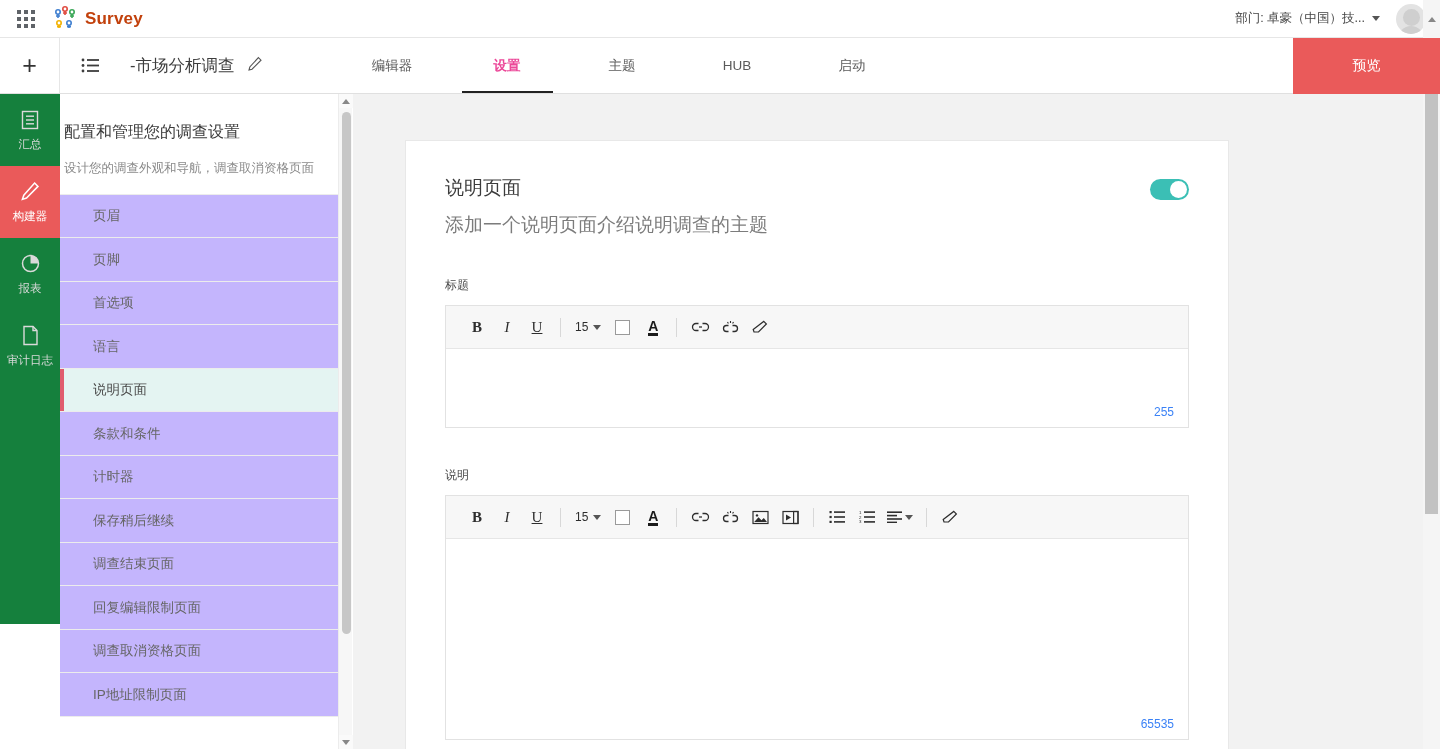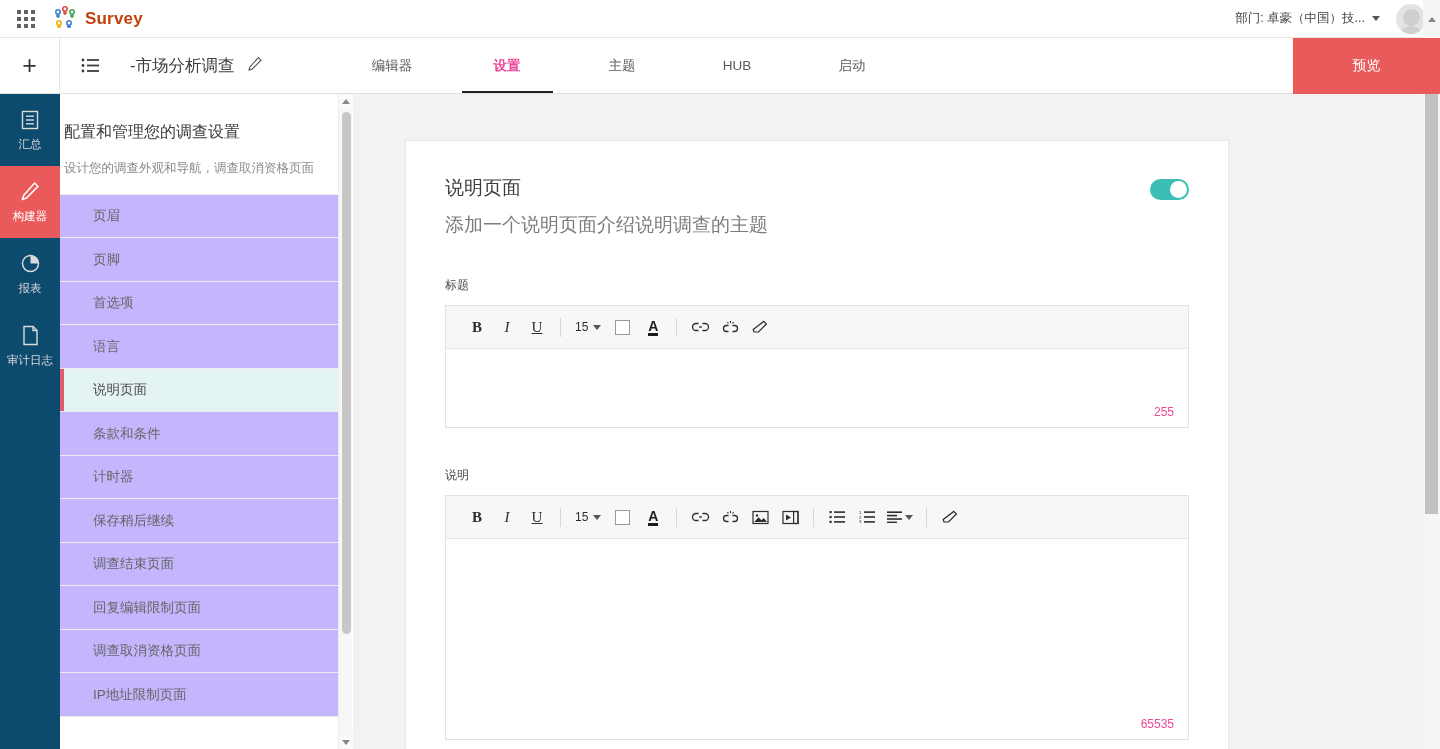--- a/index.html
+++ b/index.html
@@ -62,22 +62,22 @@
     content: ""; position: absolute; left: 12px; right: 12px; bottom: 0; height: 2.5px; background: #222;
   }
   .preview-btn {
     position: absolute; right: 0; top: 0; width: 147px; height: 56px;
     background: #ea5a5a; color: #fff; font-size: 14px;
     display: flex; align-items: center; justify-content: center; cursor: pointer;
   }
 
   
   .rail {
-    position: absolute; top: 94px; left: 0; width: 60px; height: 655px;
-    background: #0c4a6e;
+    position: absolute; top: 94px; left: 0; width: 60px; height: 530px;
+    background: #15803d;
   }
   .rail-item {
     height: 72px; display: flex; flex-direction: column; align-items: center; justify-content: center;
     gap: 6px; color: #dadada; font-size: 11.5px; cursor: pointer;
   }
   .rail-item.active { background: #ea5a5a; color: #ffffff; }
   .rail-icon { display: flex; align-items: center; justify-content: center; height: 22px; }
 
   
   .sidebar {
@@ -155,21 +155,21 @@
     display: flex; align-items: center; gap: 5px; font-size: 12px; color: #2d2d2d;
     cursor: pointer; padding: 0 6px; height: 30px;
   }
   .tb-swatch { width: 15px; height: 15px; background: #fff; border: 1px solid #9a9a9a; cursor: pointer; margin: 0 8px; }
   .tb-A {
     font-size: 14px; font-weight: bold; color: #1b1b1b; border-bottom: 3px solid #1b1b1b;
     line-height: 14px; cursor: pointer;
   }
   .edit-area { position: relative; background: #fff; }
   .counter {
-    position: absolute; right: 14px; bottom: 8px; font-size: 12px; color: #ec4899;
+    position: absolute; right: 14px; bottom: 8px; font-size: 12px; color: #3b82f6;
   }
 
   
   .main-scroll {
     position: absolute; top: 94px; right: 0; width: 17px; height: 655px; background: #f5f5f5;
   }
   .main-thumb {
     position: absolute; left: 2px; top: 0; width: 13px; height: 420px; background: #c2c2c2;
   }
   .top-scroll-cap {

